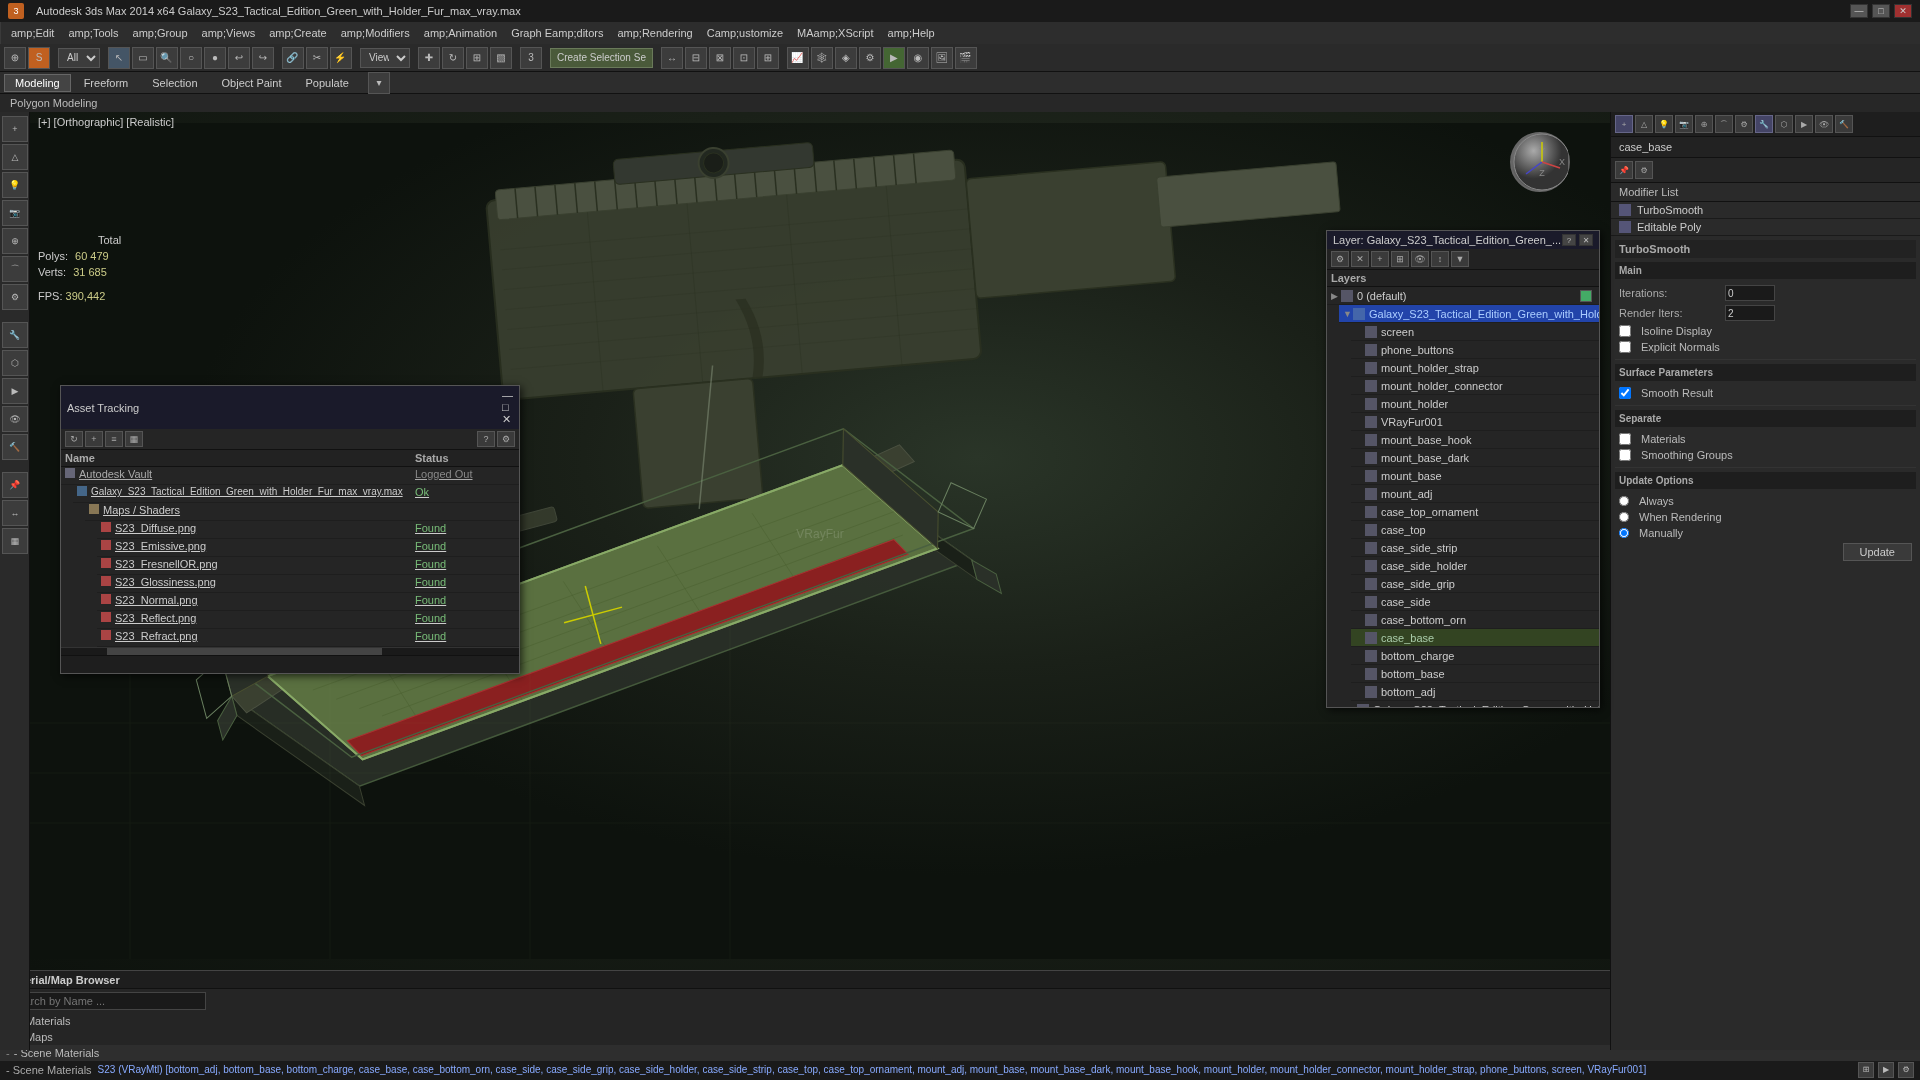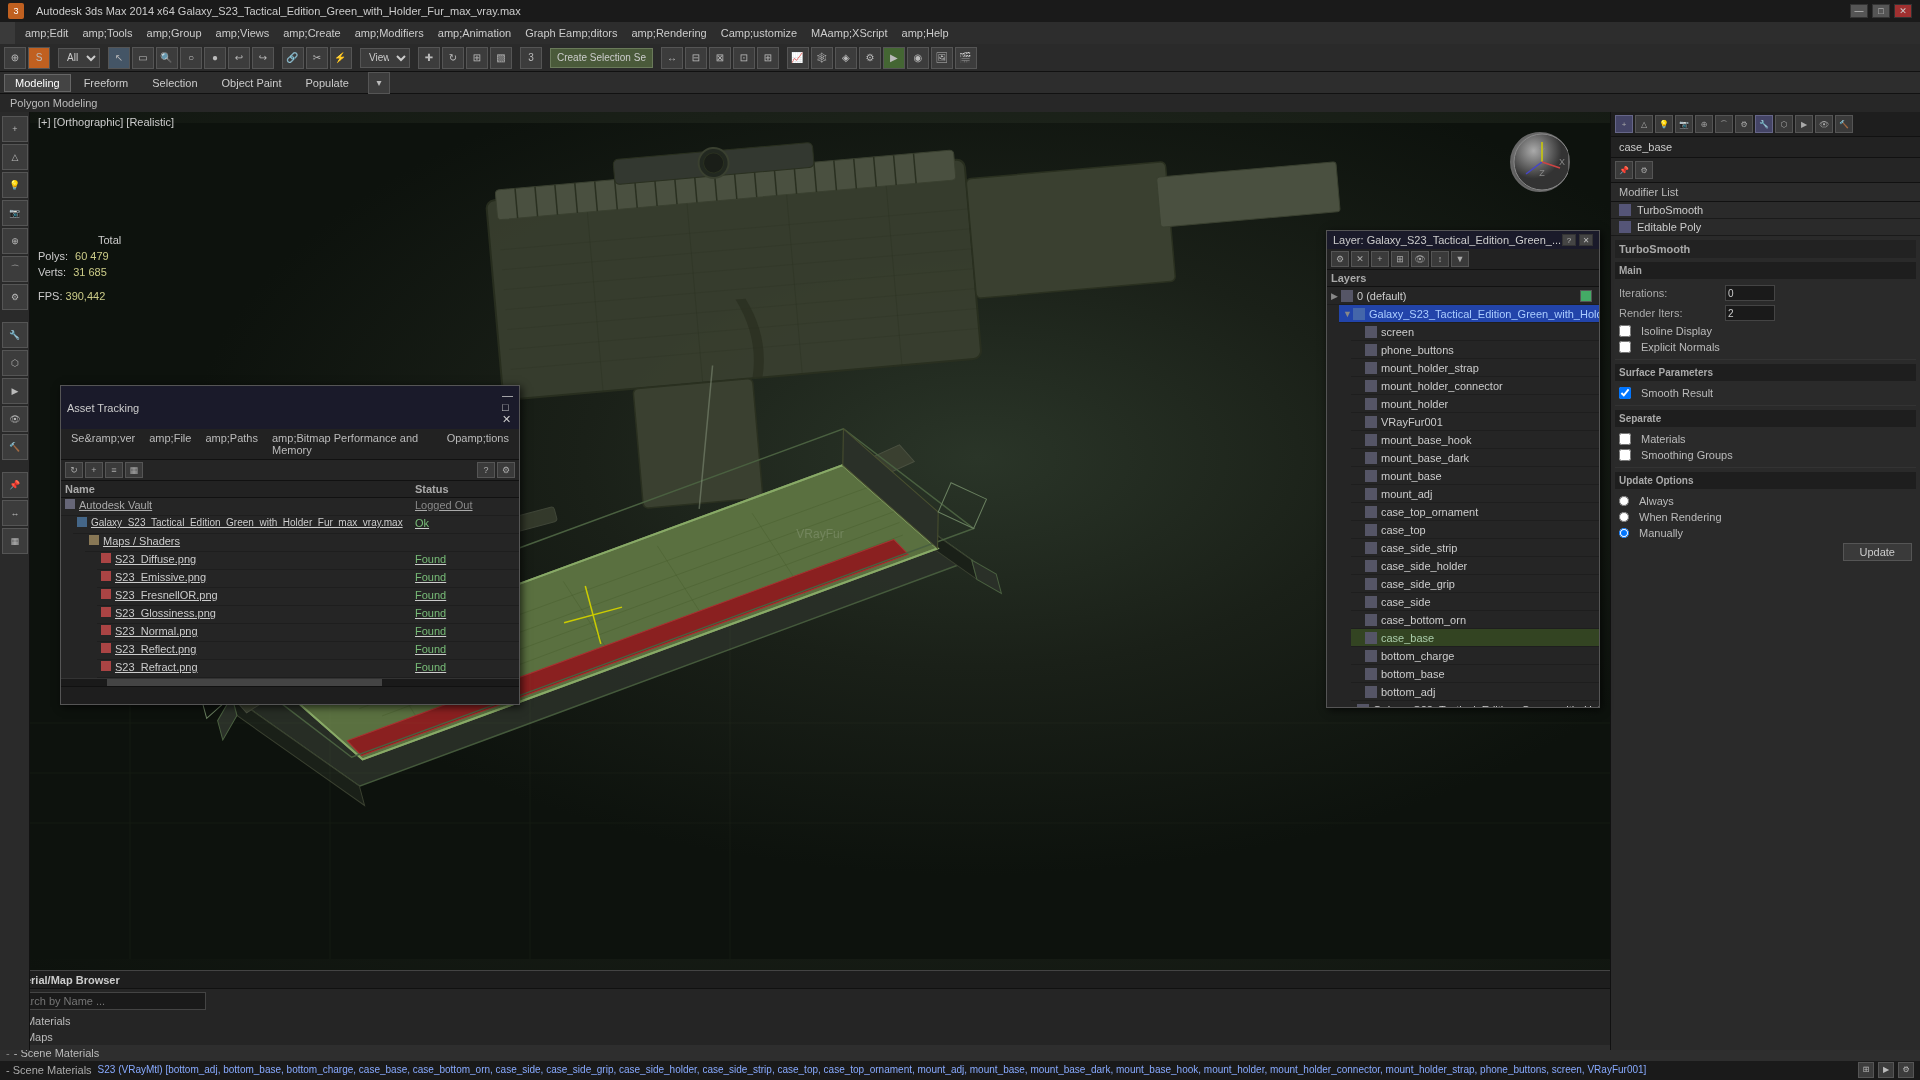--- a/index.html
+++ b/index.html
@@ -39,21 +39,21 @@
       background: #555;
       border: 1px solid #333;
       cursor: pointer;
       display: flex; align-items: center; justify-content: center;
       font-size: 9px; color: #ccc;
     }
 
     
     #menu-bar {
       position: absolute;
-      top: 22px; left: 15px; right: 0;
+      top: 22px; left: 1px; right: 0;
       height: 22px;
       background: #2d2d2d;
       display: flex;
       align-items: center;
       padding: 0 4px;
       gap: 2px;
       z-index: 100;
     }
     .menu-item {
       padding: 2px 6px;
@@ -1196,27 +1196,20 @@
 
 <div id="asset-window">
   <div id="asset-title-bar">
     <span>Asset Tracking</span>
     <div class="win-controls">
       <div class="win-btn">—</div>
       <div class="win-btn">□</div>
       <div class="win-btn">✕</div>
     </div>
   </div>
-  <div id="asset-menu-bar">
-    <div class="asset-menu-item">Se&amp;ramp;ver</div>
-    <div class="asset-menu-item">amp;File</div>
-    <div class="asset-menu-item">amp;Paths</div>
-    <div class="asset-menu-item">amp;Bitmap Performance and Memory</div>
-    <div class="asset-menu-item">Opamp;tions</div>
-  </div>
   <div id="asset-toolbar">
     <div class="asset-tb-group">
       <div class="asset-tb-btn">↻</div>
       <div class="asset-tb-btn">+</div>
       <div class="asset-tb-btn">≡</div>
       <div class="asset-tb-btn">▦</div>
     </div>
     <div class="asset-tb-group">
       <div class="asset-tb-btn">?</div>
       <div class="asset-tb-btn">⚙</div>

